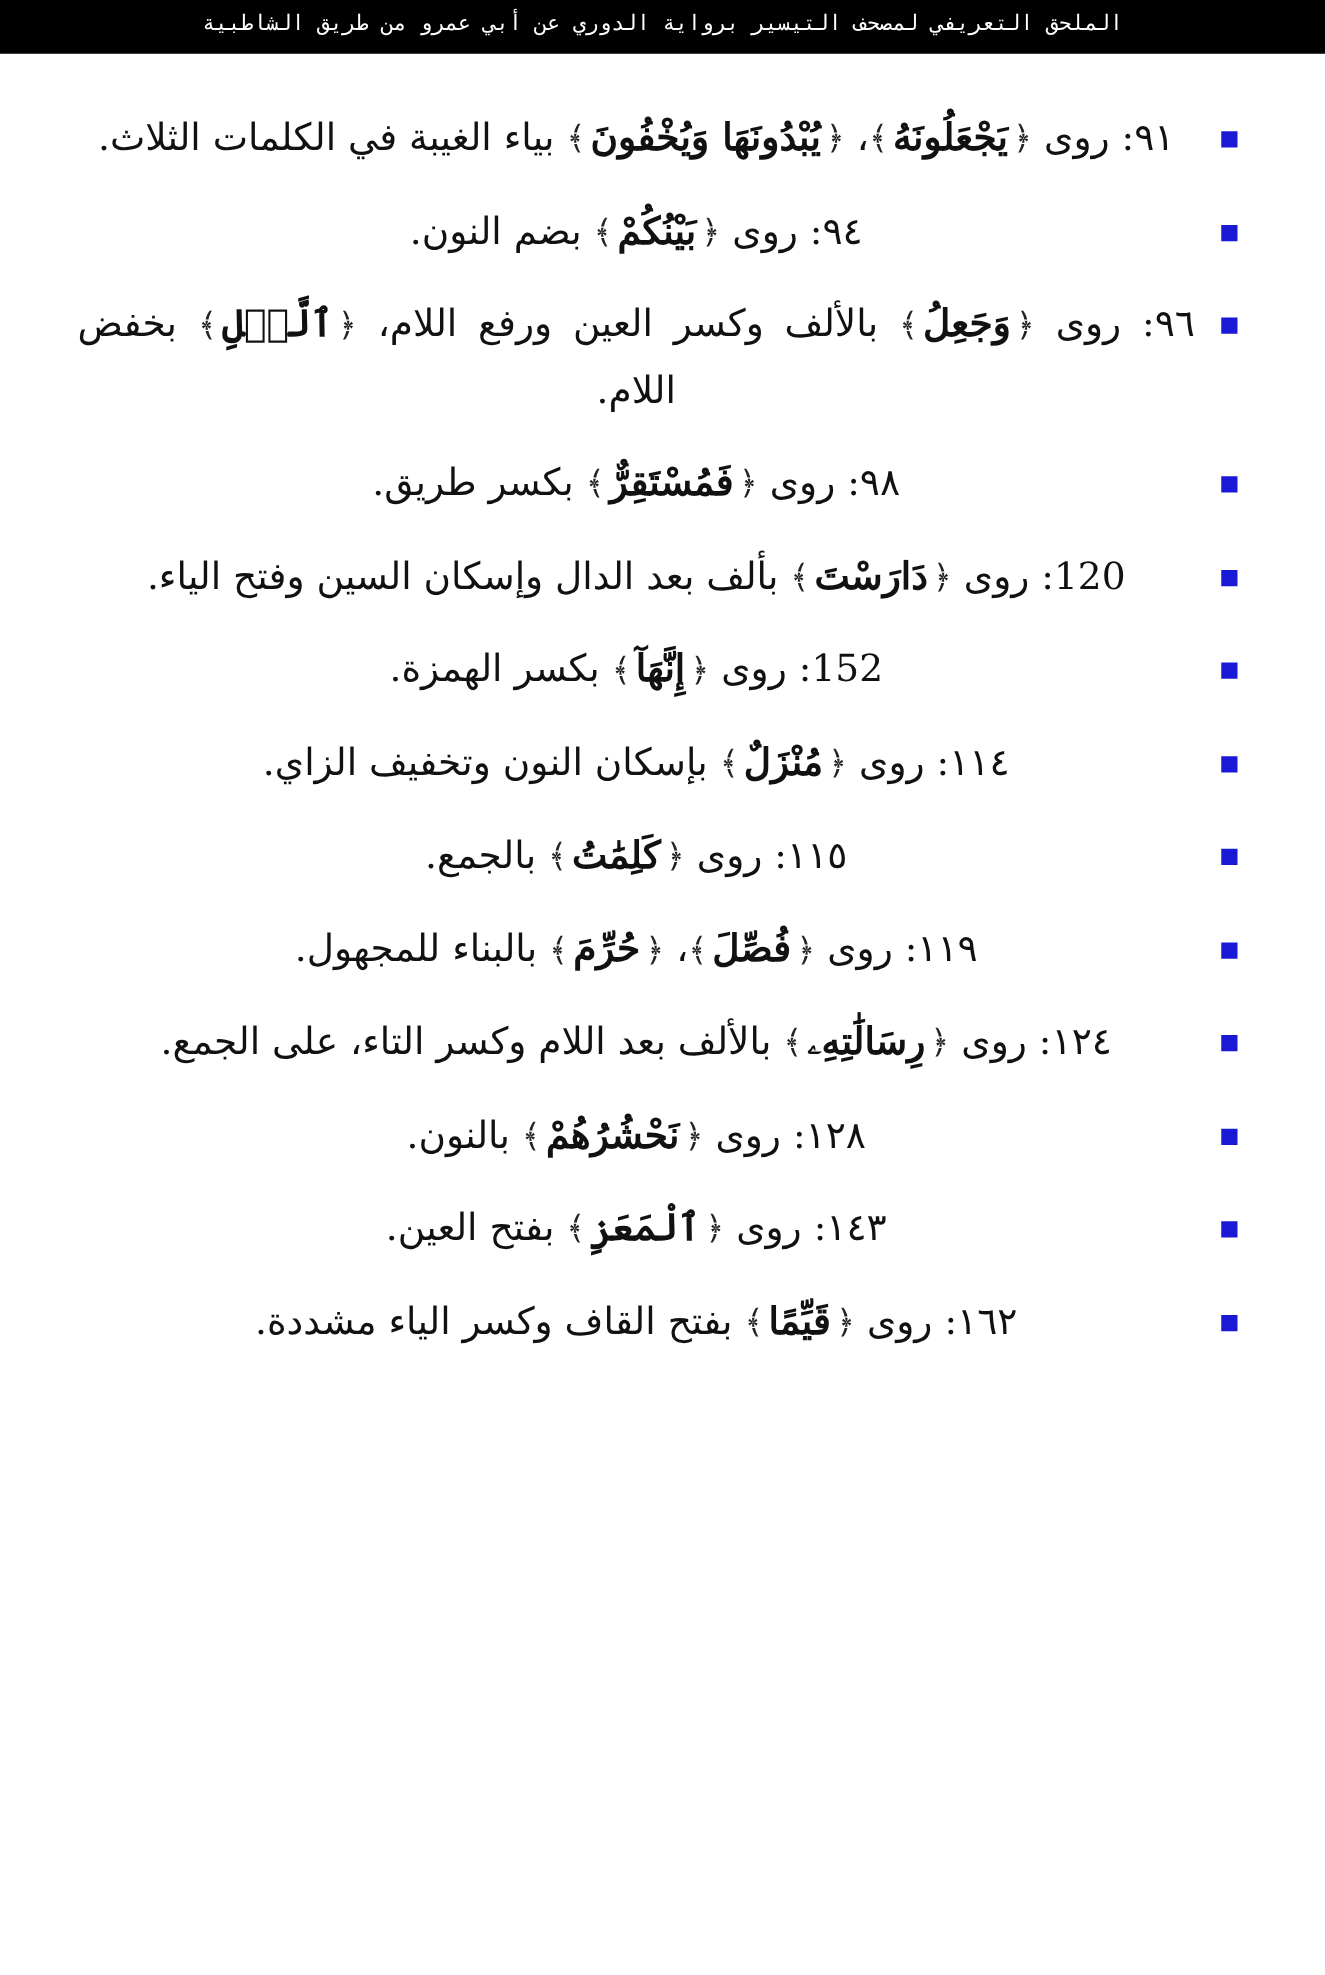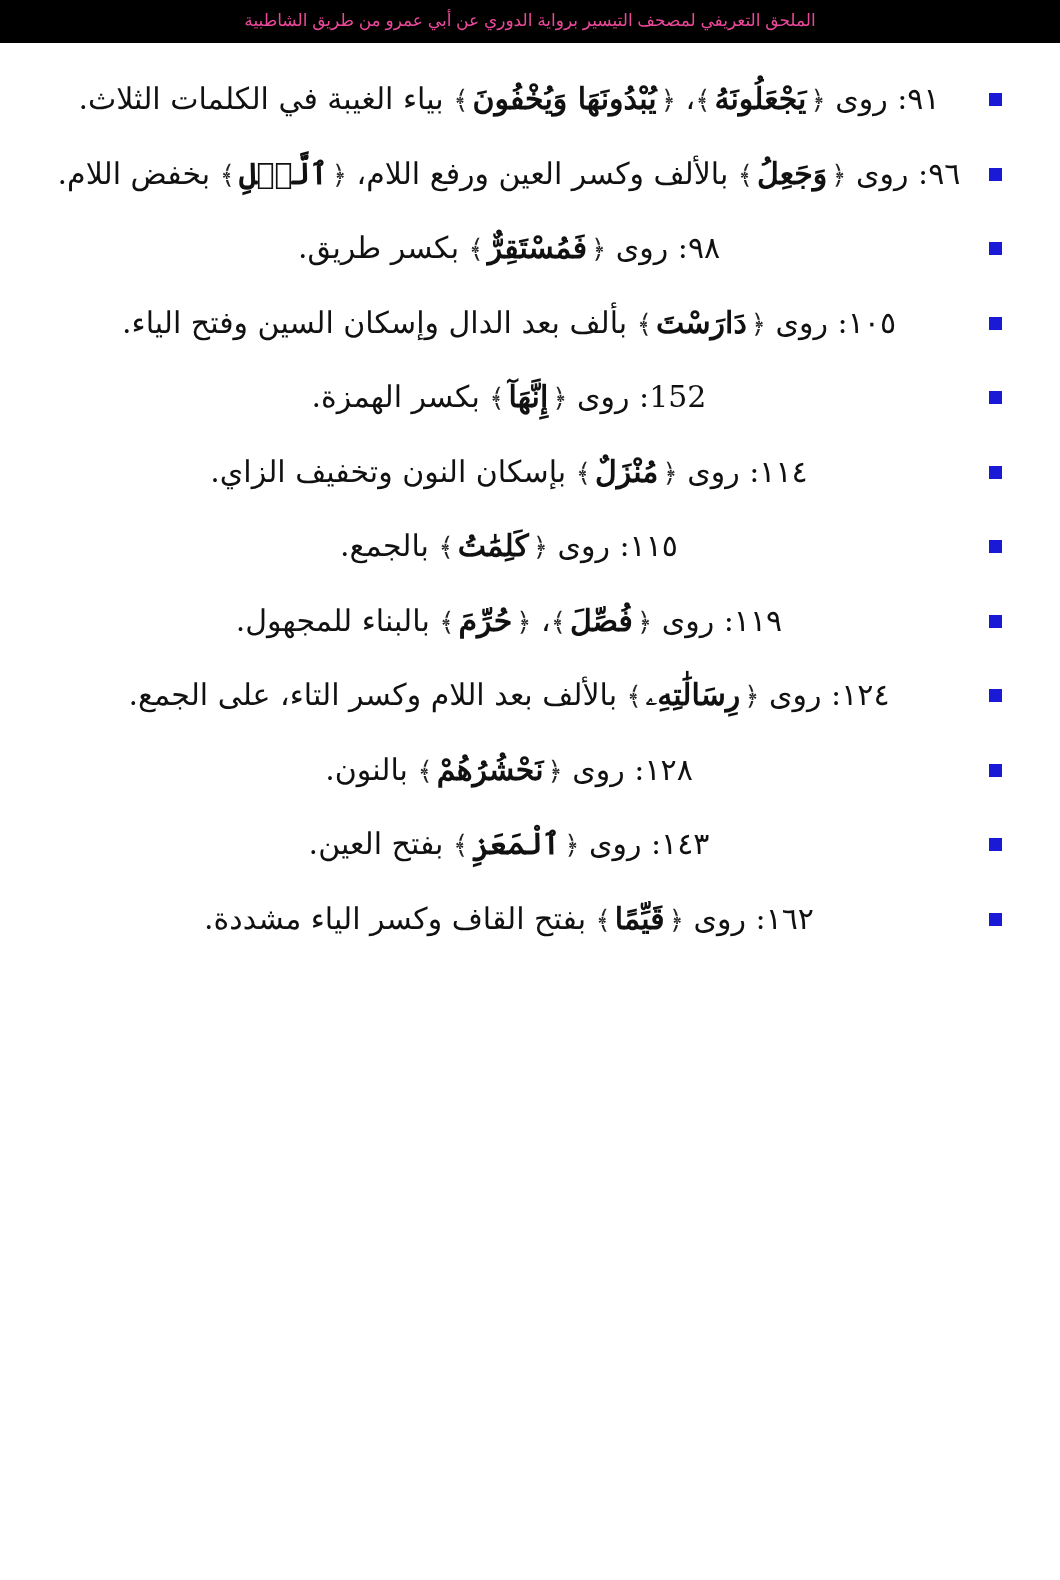--- a/index.html
+++ b/index.html
@@ -16,36 +16,36 @@
   .page {
     position: relative;
     width: 1060px;
     height: 1580px;
     background: #ffffff;
     box-sizing: border-box;
   }
   .header-bar {
     width: 100%;
     background: #000000;
-    color: #ec4899;
+    color: #ffffff;
     text-align: center;
-    font-family: Liberation Sans, sans-serif;
+    font-family: Liberation Mono, monospace;
     font-size: 17px;
     line-height: 1.6;
     padding: 7px 10px 9px 10px;
     box-sizing: border-box;
     letter-spacing: 0;
   }
   .content {
     padding: 26px 46px 10px 46px;
     box-sizing: border-box;
   }
   ul.entry-list {
     list-style: none;
-    margin: 4px;
+    margin: 16px;
     padding: 0;
   }
   li.entry {
     position: relative;
     display: block;
     margin: 0 0 22px 0;
     padding-right: 42px;
     text-align: justify;
     text-align-last: center;
     font-family: "DejaVu Serif", serif;
@@ -85,23 +85,24 @@
 </head>
 <body>
 
 <div class="page">
 
   <div class="header-bar">الملحق التعريفي لمصحف التيسير برواية الدوري عن أبي عمرو من طريق الشاطبية</div>
 
   <div class="content">
     <ul class="entry-list">
         <li class="entry"><span class="bullet"></span><span class="ayah-num">٩١</span><span>: </span><span>روى</span> <span class="quoted"><span class="brace">﴿</span><span class="q-text">يَجْعَلُونَهُ</span><span class="brace">﴾</span></span><span>، </span><span class="quoted"><span class="brace">﴿</span><span class="q-text">يُبْدُونَهَا وَيُخْفُونَ</span><span class="brace">﴾</span></span><span> بياء الغيبة في الكلمات الثلاث.</span></li>
+        <li class="entry"><span class="bullet"></span><span class="ayah-num">٩٤</span><span>: </span><span>روى</span> <span class="quoted"><span class="brace">﴿</span><span class="q-text">بَيْنُكُمْ</span><span class="brace">﴾</span></span><span> بضم النون.</span></li>
         <li class="entry"><span class="bullet"></span><span class="ayah-num">٩٦</span><span>: </span><span>روى</span> <span class="quoted"><span class="brace">﴿</span><span class="q-text">وَجَعِلُ</span><span class="brace">﴾</span></span><span> بالألف وكسر العين ورفع اللام، </span><span class="quoted"><span class="brace">﴿</span><span class="q-text">ٱلَّيۡلِ</span><span class="brace">﴾</span></span><span> بخفض اللام.</span></li>
         <li class="entry"><span class="bullet"></span><span class="ayah-num">٩٨</span><span>: </span><span>روى</span> <span class="quoted"><span class="brace">﴿</span><span class="q-text">فَمُسْتَقِرٌّ</span><span class="brace">﴾</span></span><span> بكسر طريق.</span></li>
-        <li class="entry"><span class="bullet"></span><span class="ayah-num">١٠٥</span><span>: </span><span>روى</span> <span class="quoted"><span class="brace">﴿</span><span class="q-text">دَارَسْتَ</span><span class="brace">﴾</span></span><span> بألف بعد الدال وإسكان السين وفتح الياء.</span></li>
+        <li class="entry"><span class="bullet"></span><span class="ayah-num">120</span><span>: </span><span>روى</span> <span class="quoted"><span class="brace">﴿</span><span class="q-text">دَارَسْتَ</span><span class="brace">﴾</span></span><span> بألف بعد الدال وإسكان السين وفتح الياء.</span></li>
         <li class="entry"><span class="bullet"></span><span class="ayah-num">152</span><span>: </span><span>روى</span> <span class="quoted"><span class="brace">﴿</span><span class="q-text">إِنَّهَآ</span><span class="brace">﴾</span></span><span> بكسر الهمزة.</span></li>
         <li class="entry"><span class="bullet"></span><span class="ayah-num">١١٤</span><span>: </span><span>روى</span> <span class="quoted"><span class="brace">﴿</span><span class="q-text">مُنْزَلٌ</span><span class="brace">﴾</span></span><span> بإسكان النون وتخفيف الزاي.</span></li>
         <li class="entry"><span class="bullet"></span><span class="ayah-num">١١٥</span><span>: </span><span>روى</span> <span class="quoted"><span class="brace">﴿</span><span class="q-text">كَلِمَٰتُ</span><span class="brace">﴾</span></span><span> بالجمع.</span></li>
         <li class="entry"><span class="bullet"></span><span class="ayah-num">١١٩</span><span>: </span><span>روى</span> <span class="quoted"><span class="brace">﴿</span><span class="q-text">فُصِّلَ</span><span class="brace">﴾</span></span><span>، </span><span class="quoted"><span class="brace">﴿</span><span class="q-text">حُرِّمَ</span><span class="brace">﴾</span></span><span> بالبناء للمجهول.</span></li>
         <li class="entry"><span class="bullet"></span><span class="ayah-num">١٢٤</span><span>: </span><span>روى</span> <span class="quoted"><span class="brace">﴿</span><span class="q-text">رِسَالَٰتِهِۦ</span><span class="brace">﴾</span></span><span> بالألف بعد اللام وكسر التاء، على الجمع.</span></li>
         <li class="entry"><span class="bullet"></span><span class="ayah-num">١٢٨</span><span>: </span><span>روى</span> <span class="quoted"><span class="brace">﴿</span><span class="q-text">نَحْشُرُهُمْ</span><span class="brace">﴾</span></span><span> بالنون.</span></li>
         <li class="entry"><span class="bullet"></span><span class="ayah-num">١٤٣</span><span>: </span><span>روى</span> <span class="quoted"><span class="brace">﴿</span><span class="q-text">ٱلْمَعَزِ</span><span class="brace">﴾</span></span><span> بفتح العين.</span></li>
         <li class="entry"><span class="bullet"></span><span class="ayah-num">١٦٢</span><span>: </span><span>روى</span> <span class="quoted"><span class="brace">﴿</span><span class="q-text">قَيِّمًا</span><span class="brace">﴾</span></span><span> بفتح القاف وكسر الياء مشددة.</span></li>
       </ul>
   </div>

